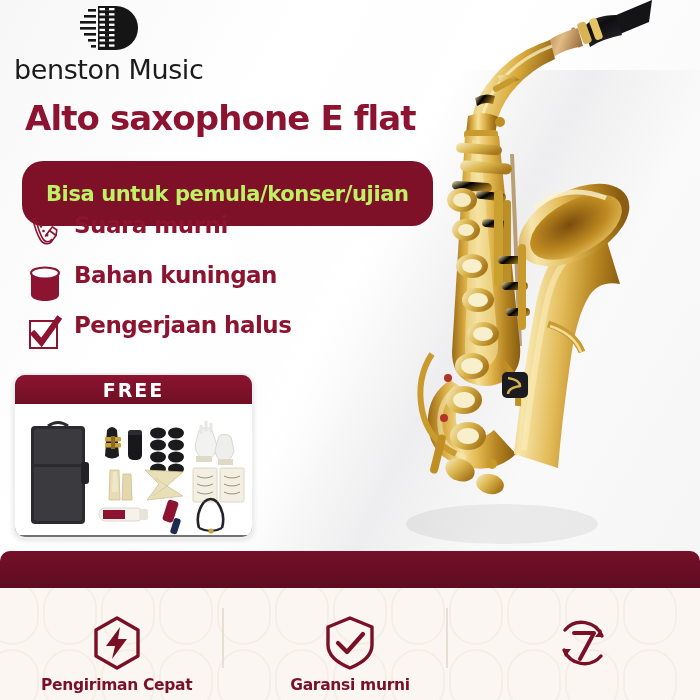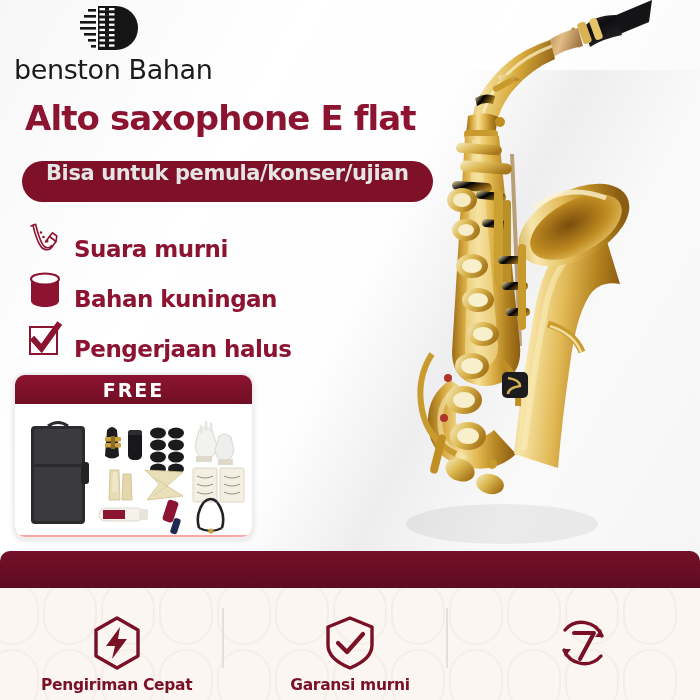--- a/index.html
+++ b/index.html
@@ -26,35 +26,35 @@
   .brand-name{font-size:27px;letter-spacing:-.4px;color:#1b1b1b;
     font-family:"DejaVu Sans",sans-serif;font-weight:400;margin-top:2px;}
 
   
   .title{position:absolute;left:25px;top:98px;font-size:34px;font-weight:bold;
     color:#8d1431;letter-spacing:-.9px;white-space:nowrap;
     font-family:"DejaVu Sans",sans-serif;}
 
   
   .pill{position:absolute;left:22px;top:161px;height:41px;
-    display:flex;padding:0 24px;
-    background:#7e1028;border-radius:21px;color:#e5e5e5;
+    display:flex;align-items:center;padding:12px 24px;
+    background:#7e1028;border-radius:21px;color:#bef264;
     font-size:21px;font-weight:bold;letter-spacing:-.4px;white-space:nowrap;
     font-family:"DejaVu Sans",sans-serif;}
 
   
   .features{position:absolute;left:22px;top:212px;width:330px;}
-  .feat{display:flex;align-items:flex-end;height:50px;}
+  .feat{display:flex;align-items:flex-start;height:50px;}
   .feat-ico{width:46px;height:44px;flex:0 0 46px;display:flex;align-items:center;justify-content:center;}
   .feat-txt{font-size:23px;font-weight:bold;color:#8d1431;letter-spacing:-.5px;
     margin-left:6px;font-family:"DejaVu Sans",sans-serif;white-space:nowrap;}
 
   
   .freebox{position:absolute;left:13px;top:373px;width:237px;height:162px;
-    background:#fca5a5;border:2px solid #efefef;border-radius:12px;overflow:hidden;
+    background:#737373;border:2px solid #efefef;border-radius:12px;overflow:hidden;
     box-shadow:0 2px 5px rgba(0,0,0,.10);}
   .free-head{height:29px;background:linear-gradient(180deg,#8d1431 0%,#6f0f23 100%);
     display:flex;align-items:center;justify-content:center;}
   .free-head span{color:#fff;font-size:19px;font-weight:bold;letter-spacing:2px;
     font-family:"DejaVu Sans",sans-serif;}
   .free-body{position:relative;height:131px;background:#fff;}
 
   
   .sax{position:absolute;left:352px;top:-6px;width:348px;height:566px;}
 
@@ -109,21 +109,21 @@
       <g fill="#151515">
         <rect x="20" y="5" width="8" height="2.6"></rect>
         <rect x="16" y="11" width="12" height="2.6"></rect>
         <rect x="12" y="17" width="16" height="2.6"></rect>
         <rect x="12" y="23" width="16" height="2.6"></rect>
         <rect x="16" y="29" width="12" height="2.6"></rect>
         <rect x="20" y="35" width="8" height="2.6"></rect>
         <rect x="23" y="41" width="5" height="2.6"></rect>
       </g>
     </svg>
-    <div class="brand-name">benston Bahan</div>
+    <div class="brand-name">benston Music</div>
   </div>
 
   <div class="title">Alto saxophone E flat</div>
 
   <div class="pill">
     <span>Bisa untuk pemula/konser/ujian</span>
   </div>
 
   <div class="features">
 

